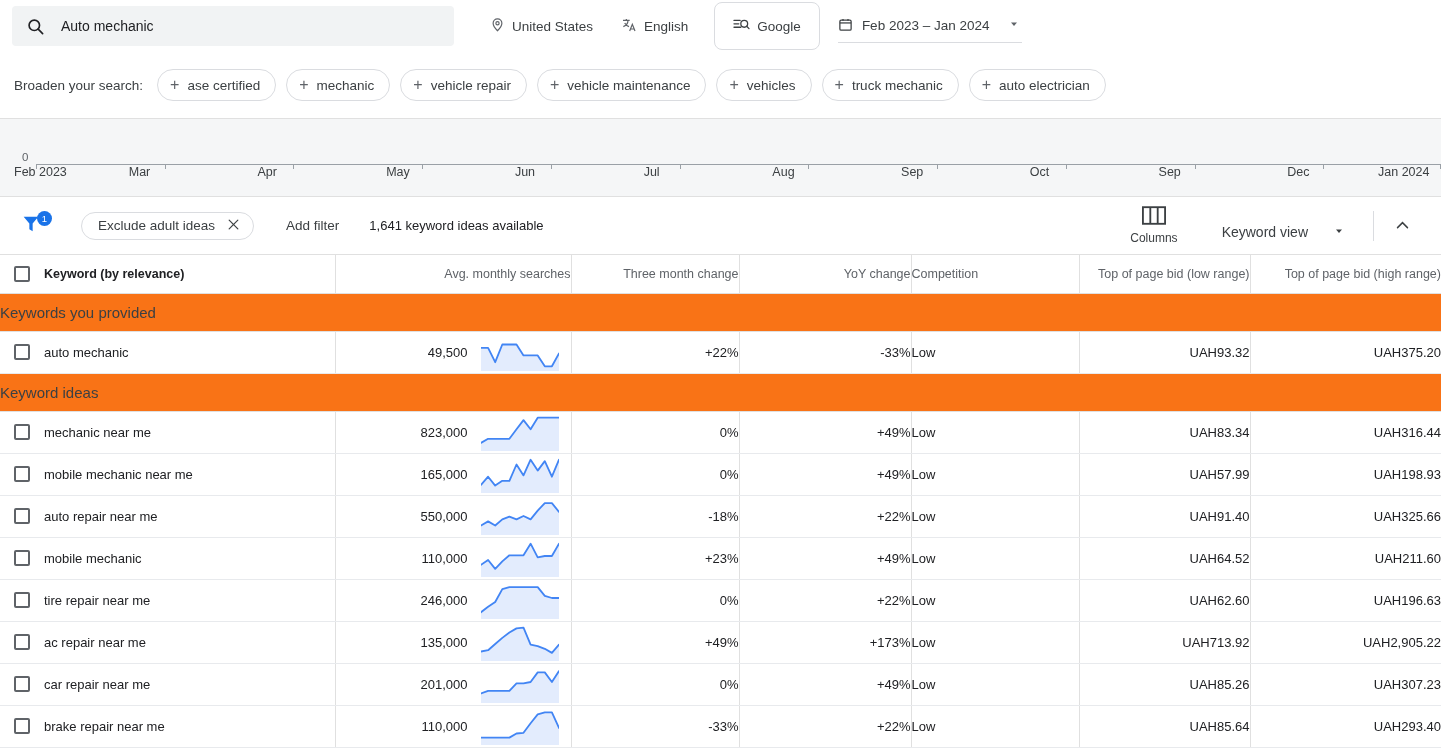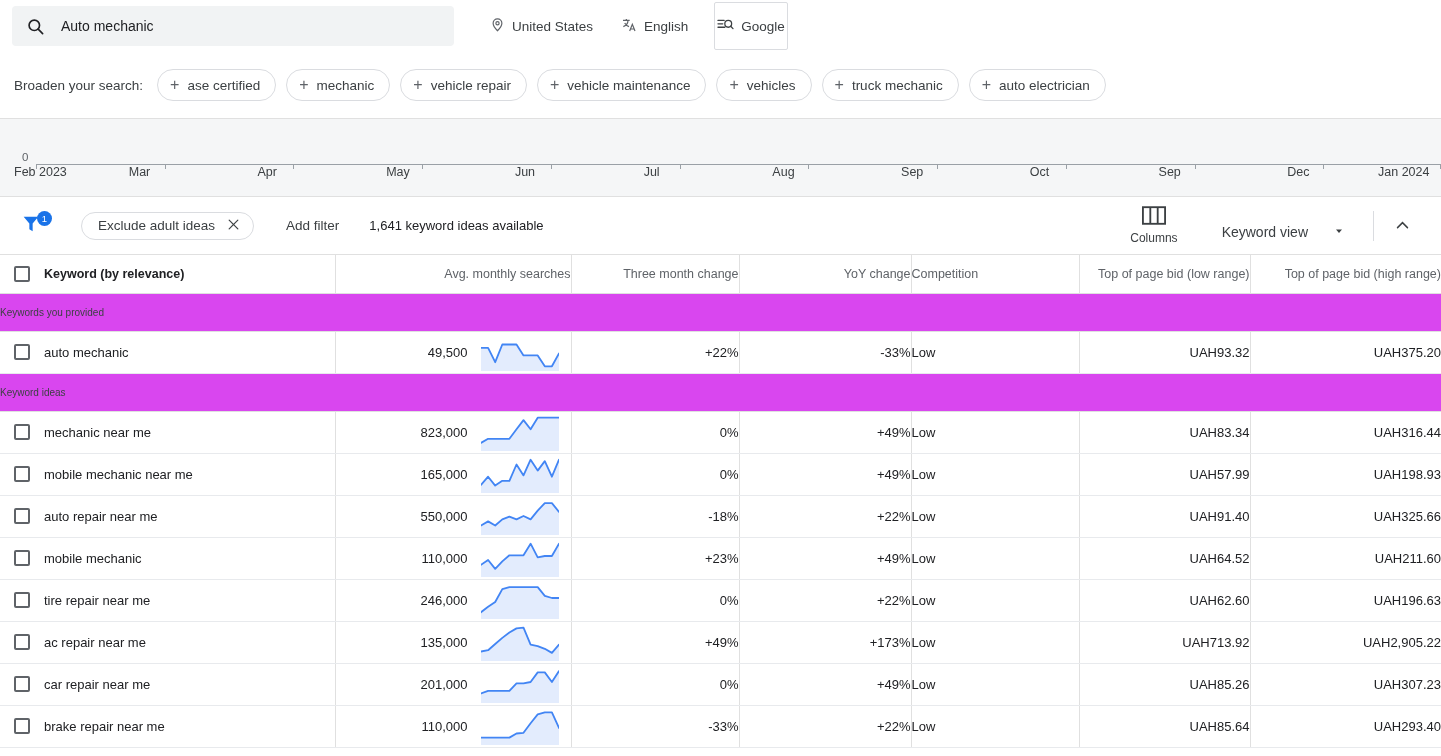--- a/index.html
+++ b/index.html
@@ -56,23 +56,23 @@
     gap: 7px;
     font-size: 13.5px;
     color: #3c4043;
     padding: 0 14px;
     height: 36px;
     cursor: pointer;
     white-space: nowrap;
   }
   .meta-chip.boxed {
     border: 1px solid #dadce0;
-    border-radius: 2px;
+    border-radius: 8px;
     height: 48px;
-    padding: 0 2px;
+    padding: 0 18px;
     margin-left: 12px;
   }
   .daterange {
     display: flex;
     align-items: center;
     gap: 9px;
     margin-left: 18px;
     border-bottom: 1px solid #dadce0;
     height: 34px;
     padding: 0 2px 0 0;
@@ -264,23 +264,23 @@
     border: 2px solid #5f6368;
     border-radius: 2px;
     display: inline-block;
     background: #fff;
     cursor: pointer;
     vertical-align: middle;
   }
   td.cbcell, th.cbcell { width: 44px; text-align: center; padding-left: 16px; }
 
   .grouprow td {
-    background: #d946ef;
+    background: #f97316;
     height: 38px;
-    font-size: 10px;
+    font-size: 15px;
     color: #3c4043;
     padding-left: 16px;
     border-bottom: 1px solid #e0e0e0;
   }
   .datarow td {
     height: 41px;
     border-bottom: 1px solid #e8eaed;
     color: #202124;
     background: #fff;
   }
@@ -339,20 +339,36 @@
           <line x1="1" y1="5" x2="10" y2="5" stroke-linecap="round"></line>
           <line x1="1" y1="10" x2="8" y2="10" stroke-linecap="round"></line>
           <line x1="1" y1="15" x2="11" y2="15" stroke-linecap="round"></line>
           <circle cx="16" cy="10" r="5"></circle>
             <line x1="19.6" y1="13.6" x2="23" y2="17" stroke-linecap="round"></line>
         </svg>
       </span>
       <span>Google</span>
     </div>
 
+    <div class="daterange">
+      <span>
+        <svg width="15" height="15" viewBox="0 0 24 24" fill="none" stroke="#3c4043" stroke-width="2">
+          <rect x="3" y="5" width="18" height="16" rx="2"></rect>
+            <line x1="3" y1="9.5" x2="21" y2="9.5"></line>
+          <line x1="8" y1="3" x2="8" y2="6"></line>
+            <line x1="16" y1="3" x2="16" y2="6"></line>
+        </svg>
+      </span>
+      <span>Feb 2023 – Jan 2024</span>
+      <span class="caret">
+        <svg width="12" height="12" viewBox="0 0 24 24">
+            <path d="M6 9l6 7 6-7z" fill="#5f6368"></path>
+          </svg>
+      </span>
+    </div>
 
   </div>
 </div>
 
 <div class="broaden">
   <span class="broaden-label">Broaden your search:</span>
   <span class="chip">
     <span class="plus">+</span>
     <span>ase certified</span>
   </span>

